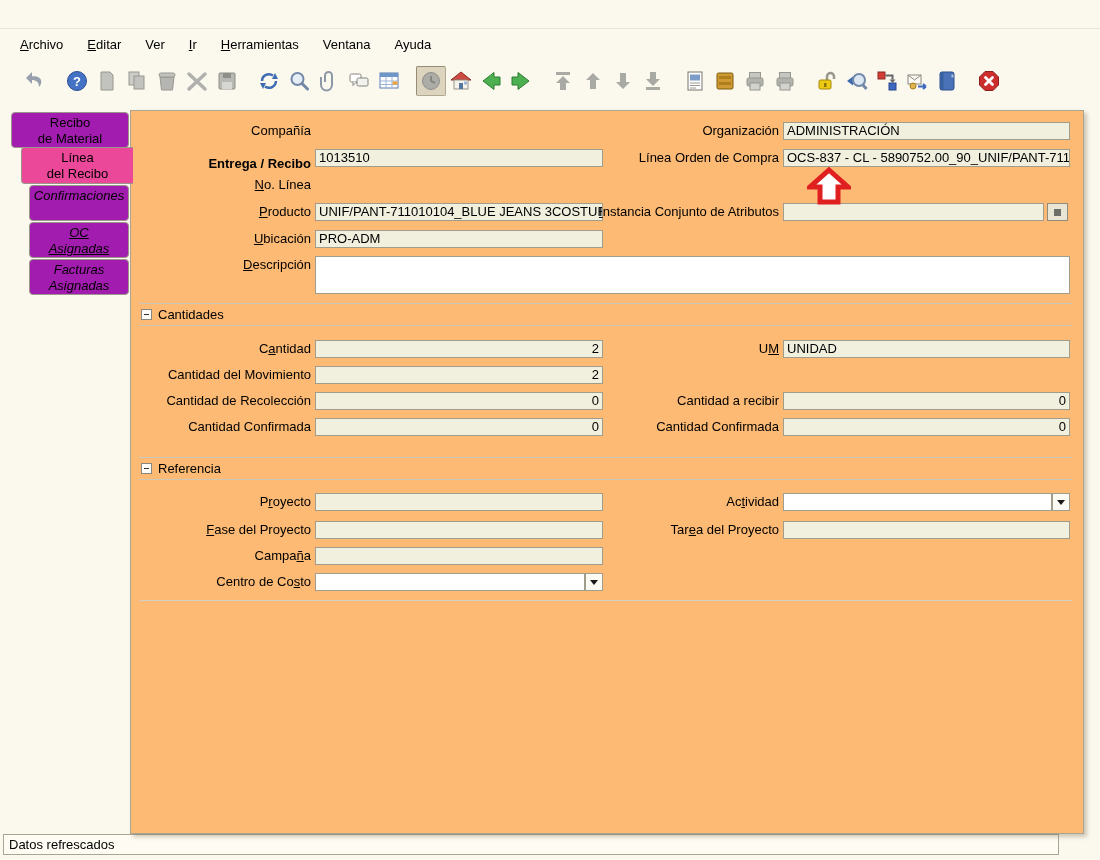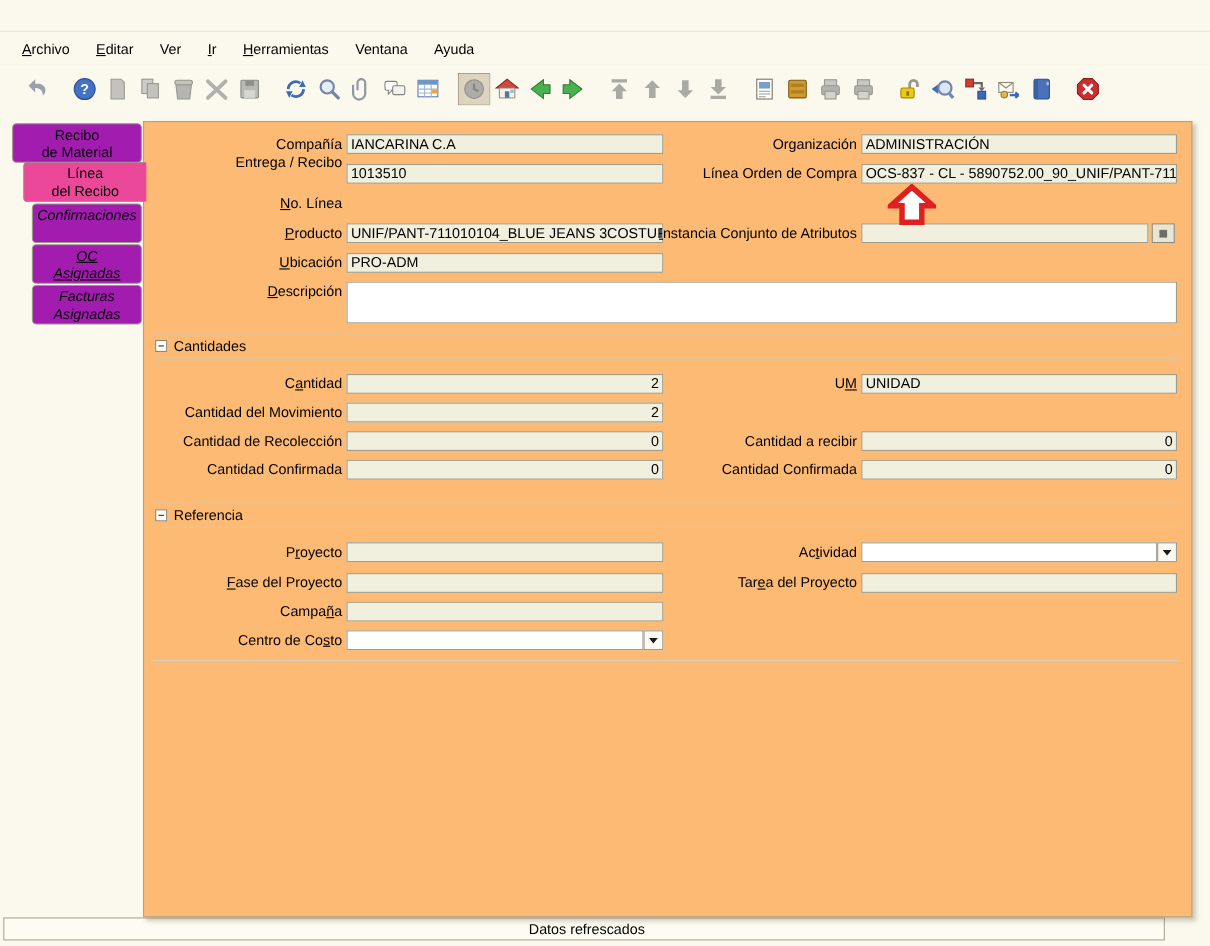--- a/index.html
+++ b/index.html
@@ -79,21 +79,21 @@
   .collapse{
     width:11px;height:11px;box-sizing:border-box;border:1px solid #8a877c;
     background:#fdfcf7;margin:0 6px 0 2px;position:relative;
   }
   .collapse::before{content:"";position:absolute;left:2px;right:2px;top:4px;height:1px;background:#333;}
   .hr-line{position:absolute;left:8px;width:933px;height:0;border-top:1px solid #d5d1c2;}
   .annot{position:absolute;left:676px;top:56px;width:44px;height:38px;z-index:9;}
   
   .status1{
     position:absolute;left:3px;top:834px;width:1056px;height:21px;box-sizing:border-box;
-    background:#fdfbf2;border:1px solid #aba693;line-height:19px;padding-left:5px;text-align:center;
+    background:#fdfbf2;border:1px solid #aba693;line-height:19px;padding-left:5px;
   }
   .status2{
     position:absolute;left:1063px;top:874px;width:34px;height:21px;box-sizing:border-box;
     background:#fdfbf2;border:1px solid #aba693;line-height:19px;text-align:center;
     color:#2b3cc0;
   }
 </style>
 </head>
 <body>
 
@@ -332,25 +332,24 @@
   <span class="tab-l">Asignadas</span>
 </div>
 <div class="tab italic" style="left:29px;top:259px;width:100px;height:36px;">
   <span class="tab-l">Facturas</span>
   <span class="tab-l">Asignadas</span>
 </div>
 
 <div class="panel">
 
   <div class="lb lbL" style="top:11px;">Compañía</div>
-  <div class="fd fdL" style="top:11px;">IANCARINA C.A</div>
   <div class="lb lbR" style="top:11px;">Organización</div>
   <div class="fd fdR" style="top:11px;">ADMINISTRACIÓN</div>
 
-  <div class="lb lbL" style="top:28px;">Entrega / Recibo</div>
+  <div class="lb lbL" style="top:44px;font-weight:bold;">Entrega / Recibo</div>
   <div class="fd fdL" style="top:38px;">1013510</div>
   <div class="lb lbR" style="top:38px;">Línea Orden de Compra</div>
   <div class="fd fdR" style="top:38px;">OCS-837 - CL - 5890752.00_90_UNIF/PANT-7110101</div>
 
   <svg class="annot" viewBox="0 0 44 38">
     <polygon points="22,3 41,20 31,20 31,35 13,35 13,20 3,20" fill="#fff" stroke="#e02020" stroke-width="5" stroke-linejoin="miter"></polygon>
   </svg>
 
   <div class="lb lbL" style="top:65px;"><u>N</u>o. Línea</div>
 

